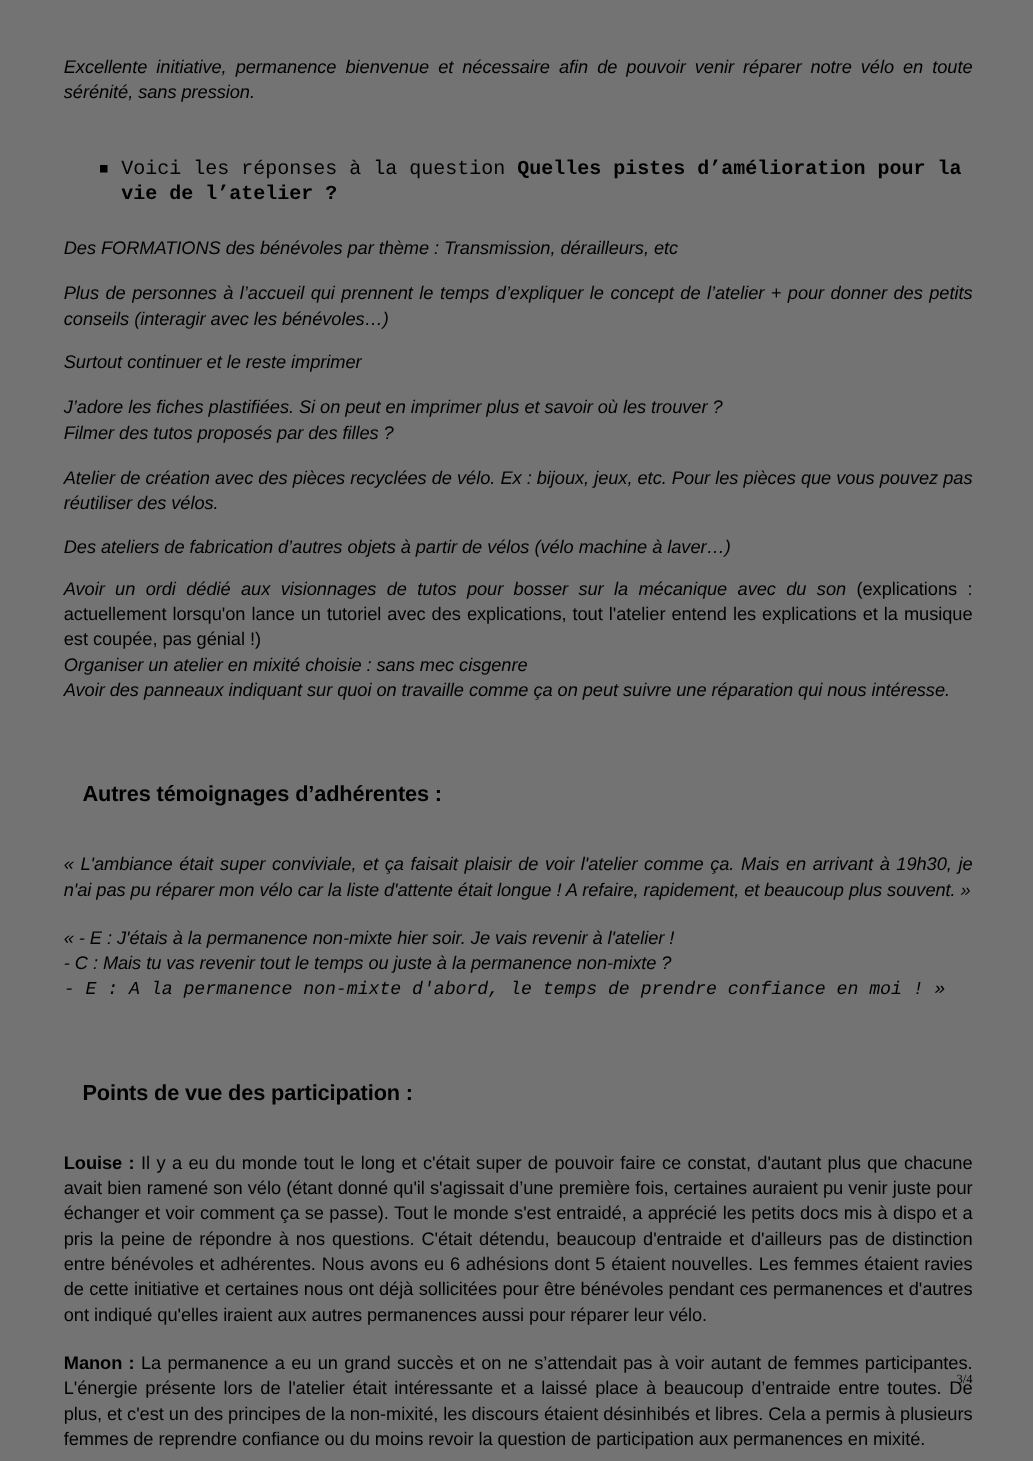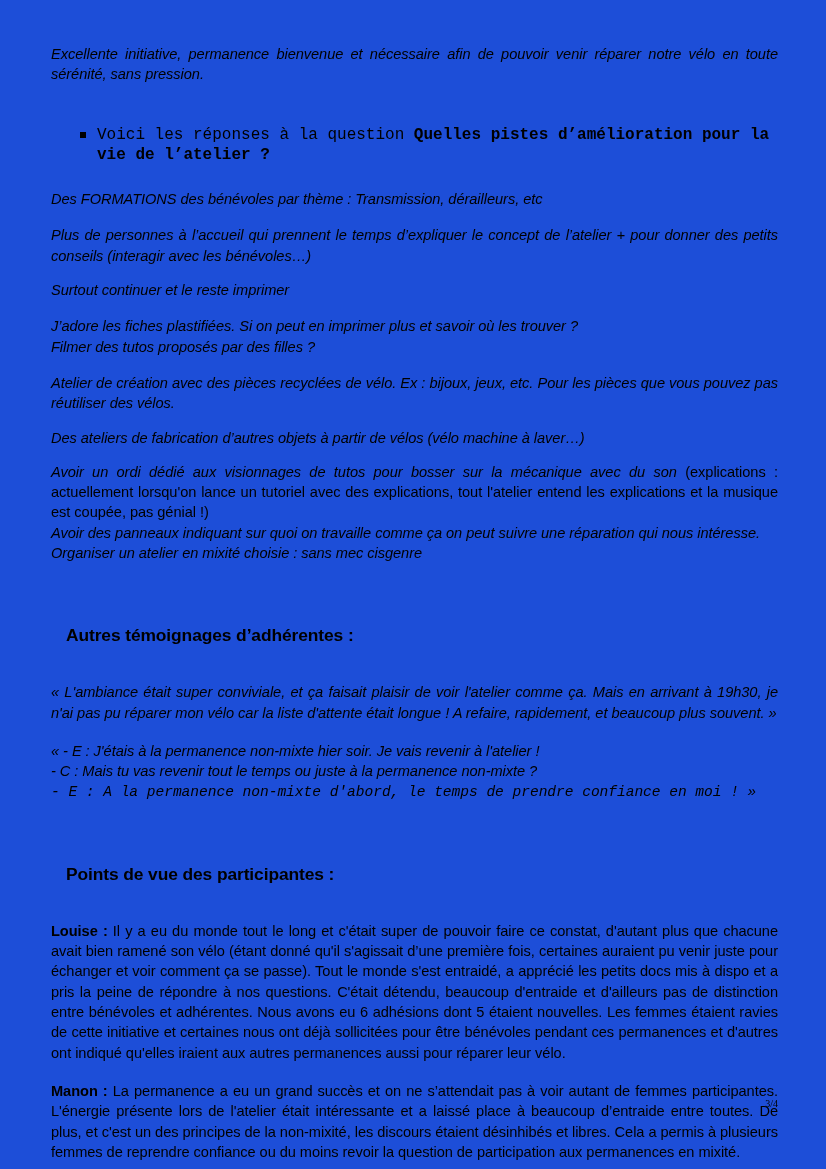--- a/index.html
+++ b/index.html
@@ -7,21 +7,21 @@
     margin: 0;
     padding: 0;
     background: #ffffff;
   }
 
   .page {
     position: relative;
     width: 826px;
     height: 1169px;
     margin: 0 auto;
-    background: #1d4ed8;
+    background: #737373;
     overflow: hidden;
     font-family: "Liberation Sans", sans-serif;
     color: #000000;
     -webkit-font-smoothing: antialiased;
   }
 
   .content {
     position: absolute;
     left: 51px;
     top: 44px;
@@ -133,40 +133,40 @@
 
     <p class="ital">Atelier de création avec des pièces recyclées de vélo. Ex : bijoux, jeux, etc. Pour les pièces que vous pouvez pas réutiliser des vélos.</p>
 
     <div class="sp-14"></div>
 
     <p class="ital">Des ateliers de fabrication d’autres objets à partir de vélos (vélo machine à laver…)</p>
 
     <div class="sp-14"></div>
 
     <p><span class="ital">Avoir un ordi dédié aux visionnages de tutos pour bosser sur la mécanique avec du son</span><span class="roman"> (explications : actuellement lorsqu'on lance un tutoriel avec des explications, tout l'atelier entend les explications et la musique est coupée, pas génial !)</span></p>
+    <p class="ital" style="text-align:left;">Organiser un atelier en mixité choisie : sans mec cisgenre</p>
     <p class="ital">Avoir des panneaux indiquant sur quoi on travaille comme ça on peut suivre une réparation qui nous intéresse.</p>
-    <p class="ital" style="text-align:left;">Organiser un atelier en mixité choisie : sans mec cisgenre</p>
 
     <div class="sp-46"></div>
 
     <h2>Autres témoignages d’adhérentes :</h2>
 
     <div class="sp-20"></div>
 
     <p class="ital">« L'ambiance était super conviviale, et ça faisait plaisir de voir l'atelier comme ça. Mais en arrivant à 19h30, je n'ai pas pu réparer mon vélo car la liste d'attente était longue ! A refaire, rapidement, et beaucoup plus souvent. »</p>
 
     <div class="sp-18"></div>
 
     <p class="ital" style="text-align:left;">« - E : J'étais à la permanence non-mixte hier soir. Je vais revenir à l'atelier !</p>
     <p class="ital" style="text-align:left;">- C : Mais tu vas revenir tout le temps ou juste à la permanence non-mixte ?</p>
     <p class="ital" style="text-align:left;font-family:Liberation Mono, monospace;">- E : A la permanence non-mixte d'abord, le temps de prendre confiance en moi ! »</p>
 
     <div class="sp-46"></div>
 
-    <h2>Points de vue des participantes :</h2>
+    <h2>Points de vue des participation :</h2>
 
     <div class="sp-20"></div>
 
     <p><span class="bold">Louise :</span><span> Il y a eu du monde tout le long et c'était super de pouvoir faire ce constat, d'autant plus que chacune avait bien ramené son vélo (étant donné qu'il s'agissait d’une première fois, certaines auraient pu venir juste pour échanger et voir comment ça se passe). Tout le monde s'est entraidé, a apprécié les petits docs mis à dispo et a pris la peine de répondre à nos questions. C'était détendu, beaucoup d'entraide et d'ailleurs pas de distinction entre bénévoles et adhérentes. Nous avons eu 6 adhésions dont 5 étaient nouvelles. Les femmes étaient ravies de cette initiative et certaines nous ont déjà sollicitées pour être bénévoles pendant ces permanences et d'autres ont indiqué qu'elles iraient aux autres permanences aussi pour réparer leur vélo.</span></p>
 
     <div class="sp-18"></div>
 
     <p><span class="bold">Manon :</span><span> La permanence a eu un grand succès et on ne s’attendait pas à voir autant de femmes participantes. L'énergie présente lors de l'atelier était intéressante et a laissé place à beaucoup d’entraide entre toutes. De plus, et c'est un des principes de la non-mixité, les discours étaient désinhibés et libres. Cela a permis à plusieurs femmes de reprendre confiance ou du moins revoir la question de participation aux permanences en mixité.</span></p>
 
   </div>

